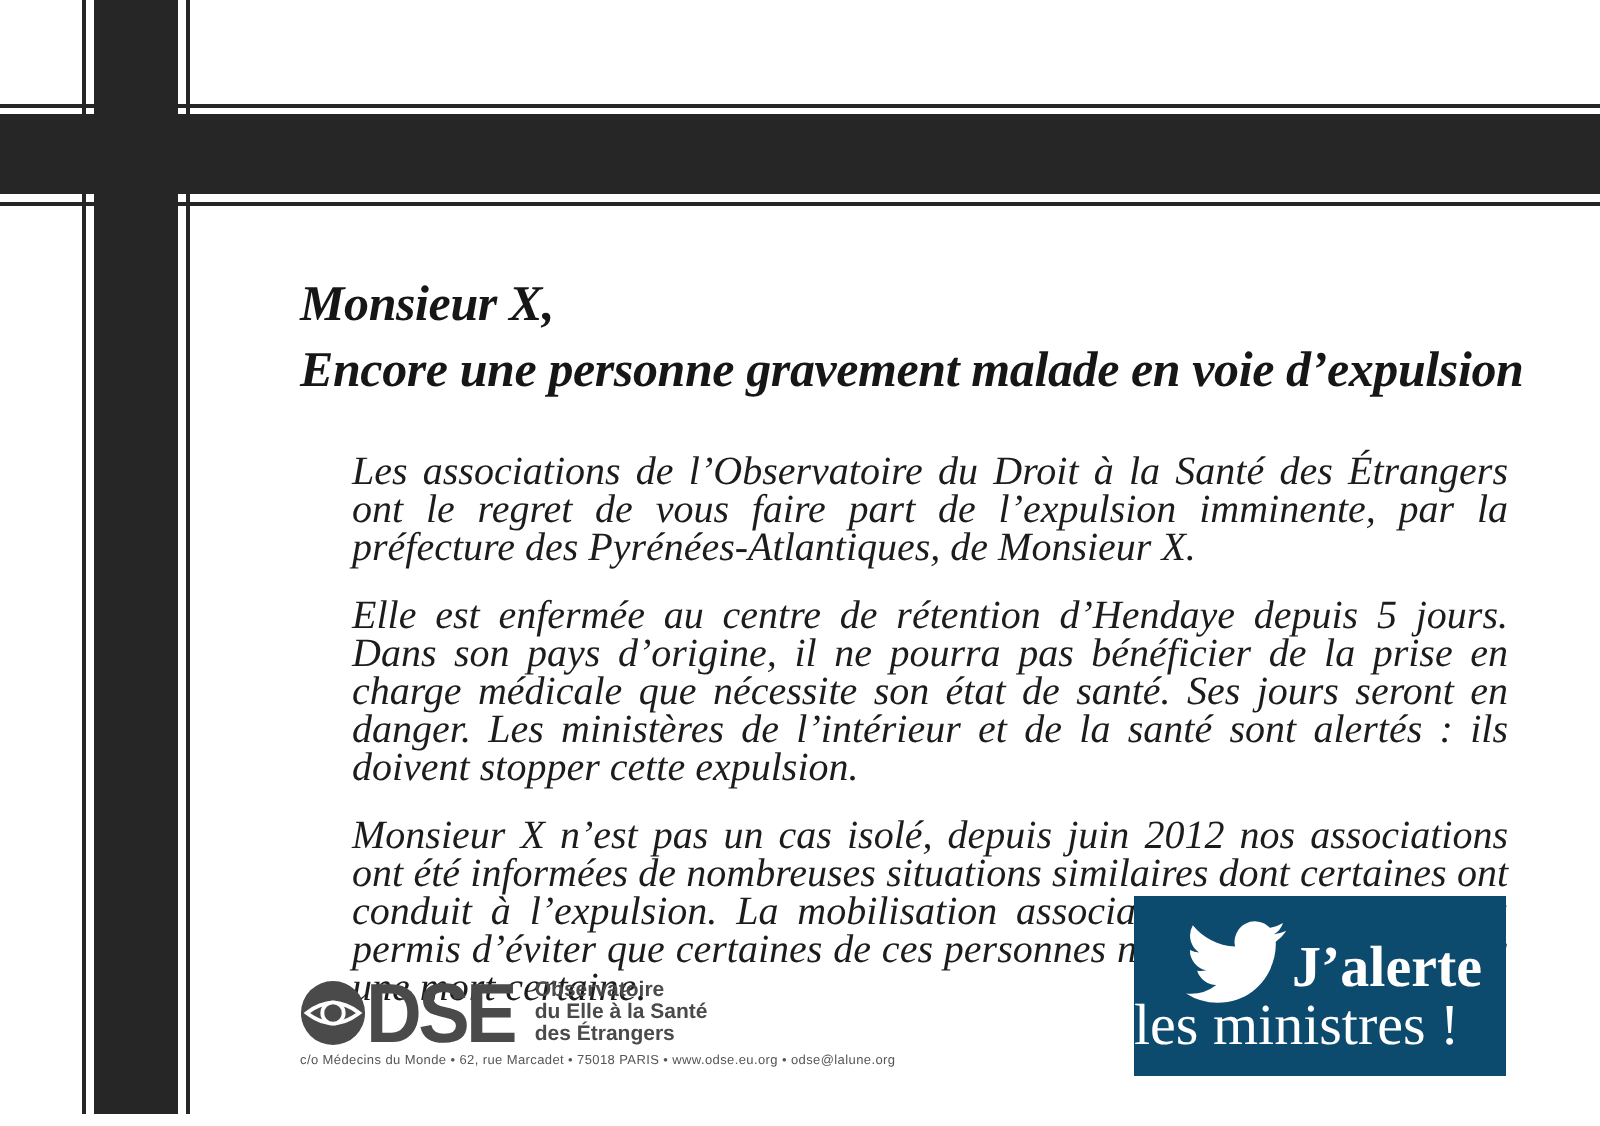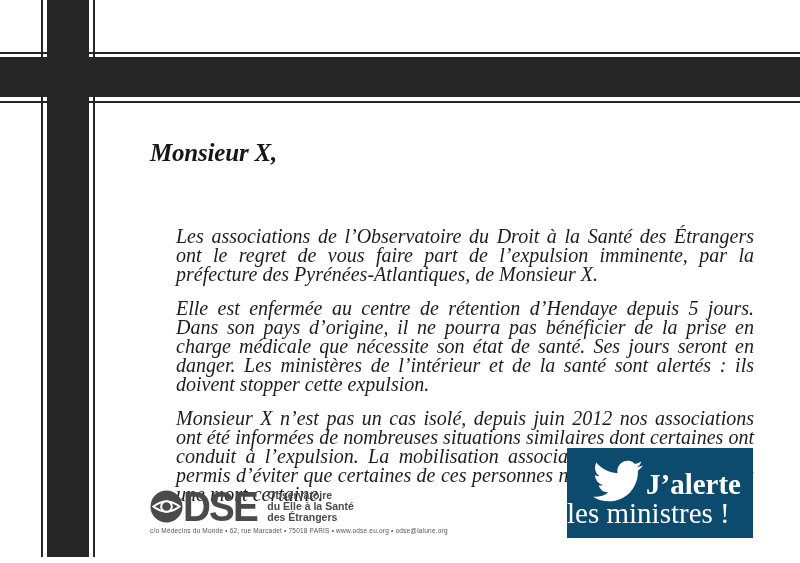--- a/index.html
+++ b/index.html
@@ -121,20 +121,21 @@
     <div class="cross-part v-rule-left"></div>
     <div class="cross-part v-bar"></div>
     <div class="cross-part v-rule-right"></div>
     <div class="cross-part h-rule-top"></div>
     <div class="cross-part h-bar"></div>
     <div class="cross-part h-rule-bottom"></div>
   </div>
 
   <h1 class="title">
     <span>Monsieur X,</span>
+    <span>Encore une personne gravement malade en voie d’expulsion</span>
   </h1>
 
   <div class="body-text">
     <p>Les associations de l’Observatoire du Droit à la Santé des Étrangers ont le regret de vous faire part de l’expulsion imminente, par la préfecture des Pyrénées-Atlantiques, de Monsieur X.</p>
     <p>Elle est enfermée au centre de rétention d’Hendaye depuis 5 jours. Dans son pays d’origine, il ne pourra pas bénéficier de la prise en charge médicale que nécessite son état de santé. Ses jours seront en danger. Les ministères de l’intérieur et de la santé sont alertés : ils doivent stopper cette expulsion.</p>
     <p>Monsieur X n’est pas un cas isolé, depuis juin 2012 nos associations ont été informées de nombreuses situations similaires dont certaines ont conduit à l’expulsion. La mobilisation associative et citoyenne aura permis d’éviter que certaines de ces personnes ne soient renvoyées vers une mort certaine.</p>
   </div>
 
   <div class="logo">
     <div class="logo-row">

